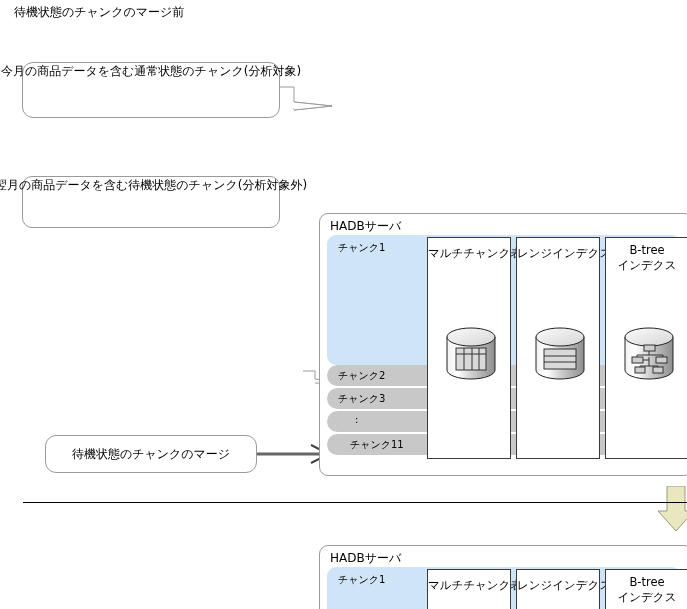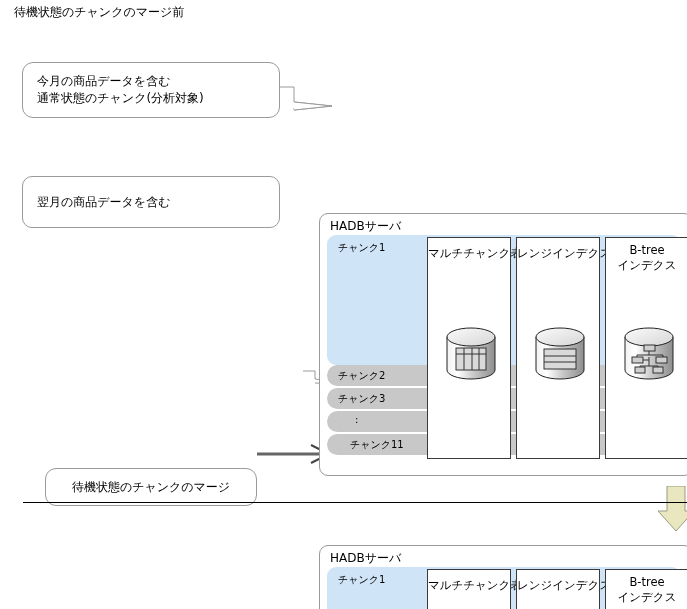--- a/index.html
+++ b/index.html
@@ -40,30 +40,30 @@
   }
 
   
   .callout {
     position: absolute;
     box-sizing: border-box;
     border: 1px solid #9a9a9a;
     border-radius: 11px;
     background: #ffffff;
     display: flex;
-    flex-direction: column;
+    flex-direction: row;
     justify-content: center;
     padding: 0 14px;
   }
   .callout .line {
     font-size: 12px;
     line-height: 17px;
     white-space: nowrap;
   }
-  .callout.centered { align-items: center; padding: 8px 10px; margin-top: 33px; }
+  .callout.centered { align-items: center; padding: 8px 10px; }
 
   
   .leader { position: absolute; overflow: visible; }
 
   
   .server-box {
     position: absolute;
     box-sizing: border-box;
     border: 1px solid #9a9a9a;
     border-radius: 9px;
@@ -129,20 +129,21 @@
     <div class="line">今月の商品データを含む</div>
     <div class="line">通常状態のチャンク(分析対象)</div>
   </div>
   <svg class="leader" style="left:276px; top:78px;" width="60" height="40">
     <path d="M4,9 L18,9 L18,24 L56,28 L18,32 L18,30" fill="#ffffff" stroke="#9a9a9a" stroke-width="1"></path>
     <path d="M18,24 L56,28 L18,32" fill="#ffffff" stroke="#9a9a9a" stroke-width="1"></path>
   </svg>
 
   <div class="callout" style="left:22px; top:176px; width:258px; height:52px;border-radius:10px;">
     <div class="line">翌月の商品データを含む</div>
+    <div class="line">待機状態のチャンク(分析対象外)</div>
 
   <svg class="leader" style="left:276px; top:188px;" width="60" height="30">
     <path d="M4,6 L16,6 L16,14 L58,19" fill="none" stroke="#9a9a9a" stroke-width="1"></path>
     <path d="M16,18 L58,20" fill="none" stroke="#9a9a9a" stroke-width="1"></path>
   </svg>
 
   <div class="callout centered" style="left:22px; top:258px; width:212px; height:38px;">
     <div class="line">待機状態のチャンクのマージ</div>
   </div>
   <svg class="merge-arrow" style="left:232px; top:264px;" width="78" height="26">

